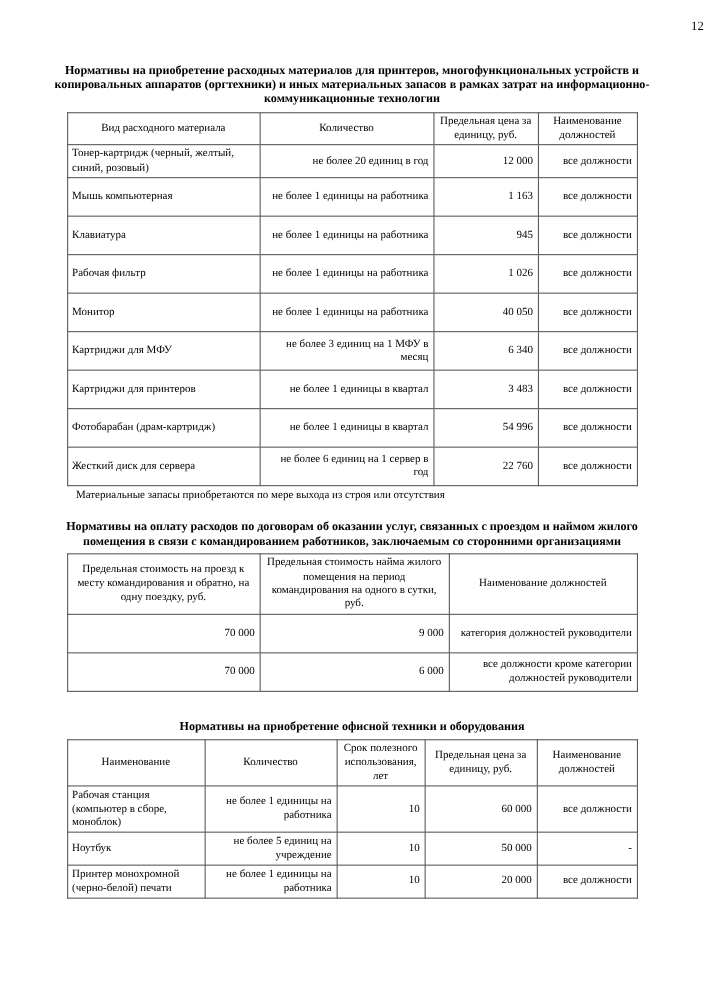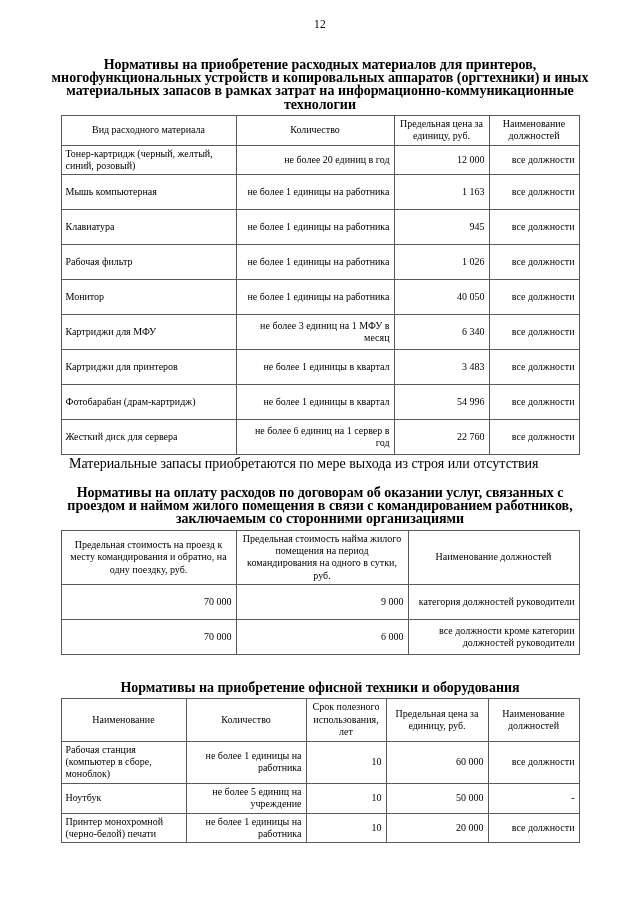--- a/index.html
+++ b/index.html
@@ -17,29 +17,29 @@
   }
   .page {
     position: relative;
     width: 640px;
     height: 905px;
     box-sizing: border-box;
     padding: 0;
     overflow: hidden;
   }
   .page-number {
-    text-align: center;
+    text-align: right;
     font-size: 11.5px;
     margin-top: 18px;
     margin-bottom: 0;
     letter-spacing: .2px;
   }
   .section-heading {
     font-weight: bold;
-    font-size: 14px;
+    font-size: 11px;
     line-height: 13.2px;
     text-align: center;
     margin: 0 auto;
     padding: 0 6px;
     box-sizing: border-box;
     width: 560px;
   }
   .heading-gap-1 { margin-top: 28px; margin-bottom: 4px; }
   .heading-gap-2 { margin-top: 15px; margin-bottom: 4px; }
   .heading-gap-3 { margin-top: 26px; margin-bottom: 4px; }
@@ -76,21 +76,21 @@
   .t3 col.c3 { width: 80px; }
   .t3 col.c4 { width: 102px; }
   .t3 col.c5 { width: 91px; }
 
   .ctr  { text-align: right; }
   .left { text-align: left; }
 
   .hdr-cell { text-align: center; vertical-align: middle; }
 
   .note {
-    font-size: 14px;
+    font-size: 10px;
     line-height: 12.5px;
     margin: 3px auto 0 auto;
     width: 518px;
     text-align: left;
     padding-left: 8px;
     box-sizing: border-box;
   }
   .row-tall td { height: 30px; }
 </style>
 </head>

